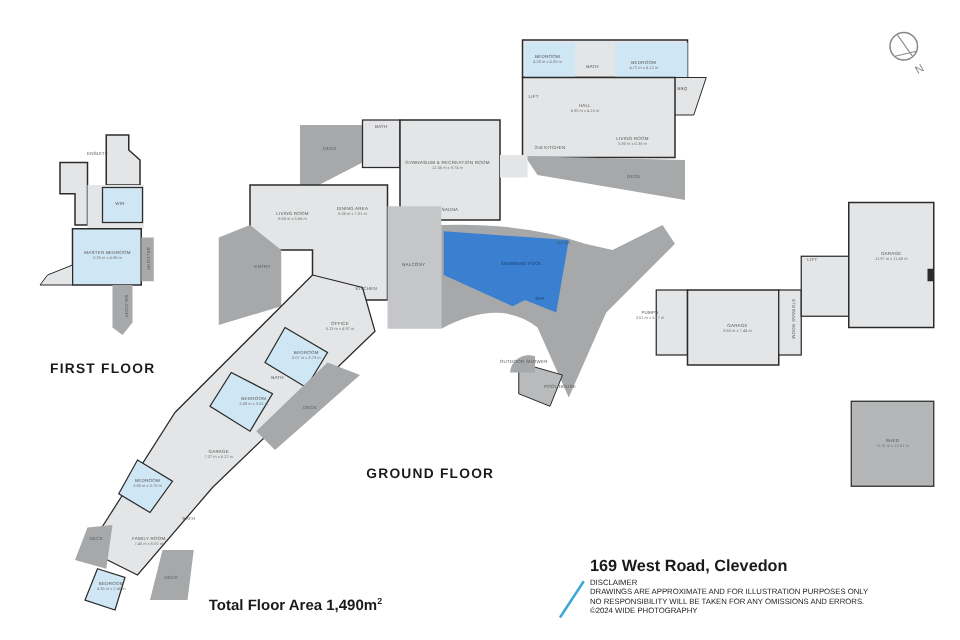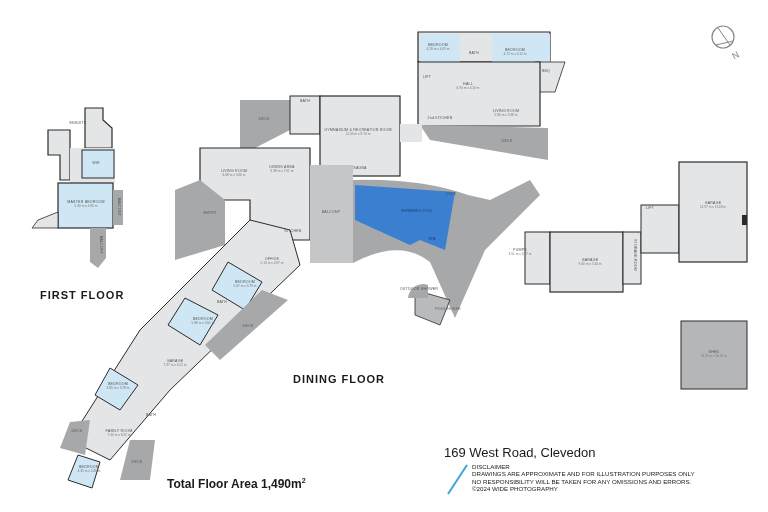--- a/index.html
+++ b/index.html
@@ -4,21 +4,21 @@
 <style>
   html,body{margin:0;padding:0;background:#fff;}
   body{width:768px;height:512px;position:relative;overflow:hidden;font-family:"Liberation Sans",sans-serif;}
   svg{position:absolute;left:0;top:0;}
   .lbl{position:absolute;font-family:"Liberation Sans",sans-serif;color:#555;text-align:center;line-height:1.1;white-space:nowrap;transform:translate(-50%,-50%);}
   .lbl .n{display:block;font-size:3.6px;letter-spacing:0.2px;}
   .lbl .d{display:block;font-size:3.2px;color:#777;}
   .floor-title{position:absolute;font-weight:bold;color:#1a1a1a;letter-spacing:1px;font-size:11px;text-align:center;}
   .total{position:absolute;left:167px;top:477px;font-size:12px;font-weight:bold;color:#1a1a1a;}
   .total sup{font-size:7px;}
-  .address{position:absolute;left:444px;top:445px;font-size:13px;font-weight:normal;color:#1a1a1a;}
+  .address{position:absolute;left:472px;top:445px;font-size:13px;font-weight:bold;color:#1a1a1a;}
   .disclaimer{position:absolute;left:472px;top:463px;font-size:6.2px;color:#222;line-height:7.4px;}
   .disclaimer div{white-space:nowrap;}
 </style>
 </head>
 <body>
 
 <svg width="768" height="512" viewBox="0 0 768 512">
 
   <g>
     <polygon points="85,108 103,108 103,120 112,128 112,148 85,148" fill="#e4e5e6" stroke="#2b2b2b" stroke-width="1.2"></polygon>
@@ -243,21 +243,21 @@
 <div class="lbl" style="left:713px;top:206px;">
     <span class="n">GARAGE</span>
     <span class="d">11.97 m x 11.48 m</span>
   </div>
 <div class="lbl" style="left:714px;top:355px;">
     <span class="n">SHED</span>
     <span class="d">11.31 m x 10.51 m</span>
   </div>
 
 <div class="floor-title" style="left:40px;top:289px;">FIRST FLOOR</div>
-<div class="floor-title" style="left:293px;top:373px;">DINING FLOOR</div>
+<div class="floor-title" style="left:293px;top:373px;">GROUND FLOOR</div>
 
 <div class="total"><span>Total Floor Area 1,490m</span><sup>2</sup></div>
 
 <div class="address">169 West Road, Clevedon</div>
 <div class="disclaimer">
   <div>DISCLAIMER</div>
   <div>DRAWINGS ARE APPROXIMATE AND FOR ILLUSTRATION PURPOSES ONLY</div>
   <div>NO RESPONSIBILITY WILL BE TAKEN FOR ANY OMISSIONS AND ERRORS.</div>
   <div>©2024 WIDE PHOTOGRAPHY</div>
 </div>

